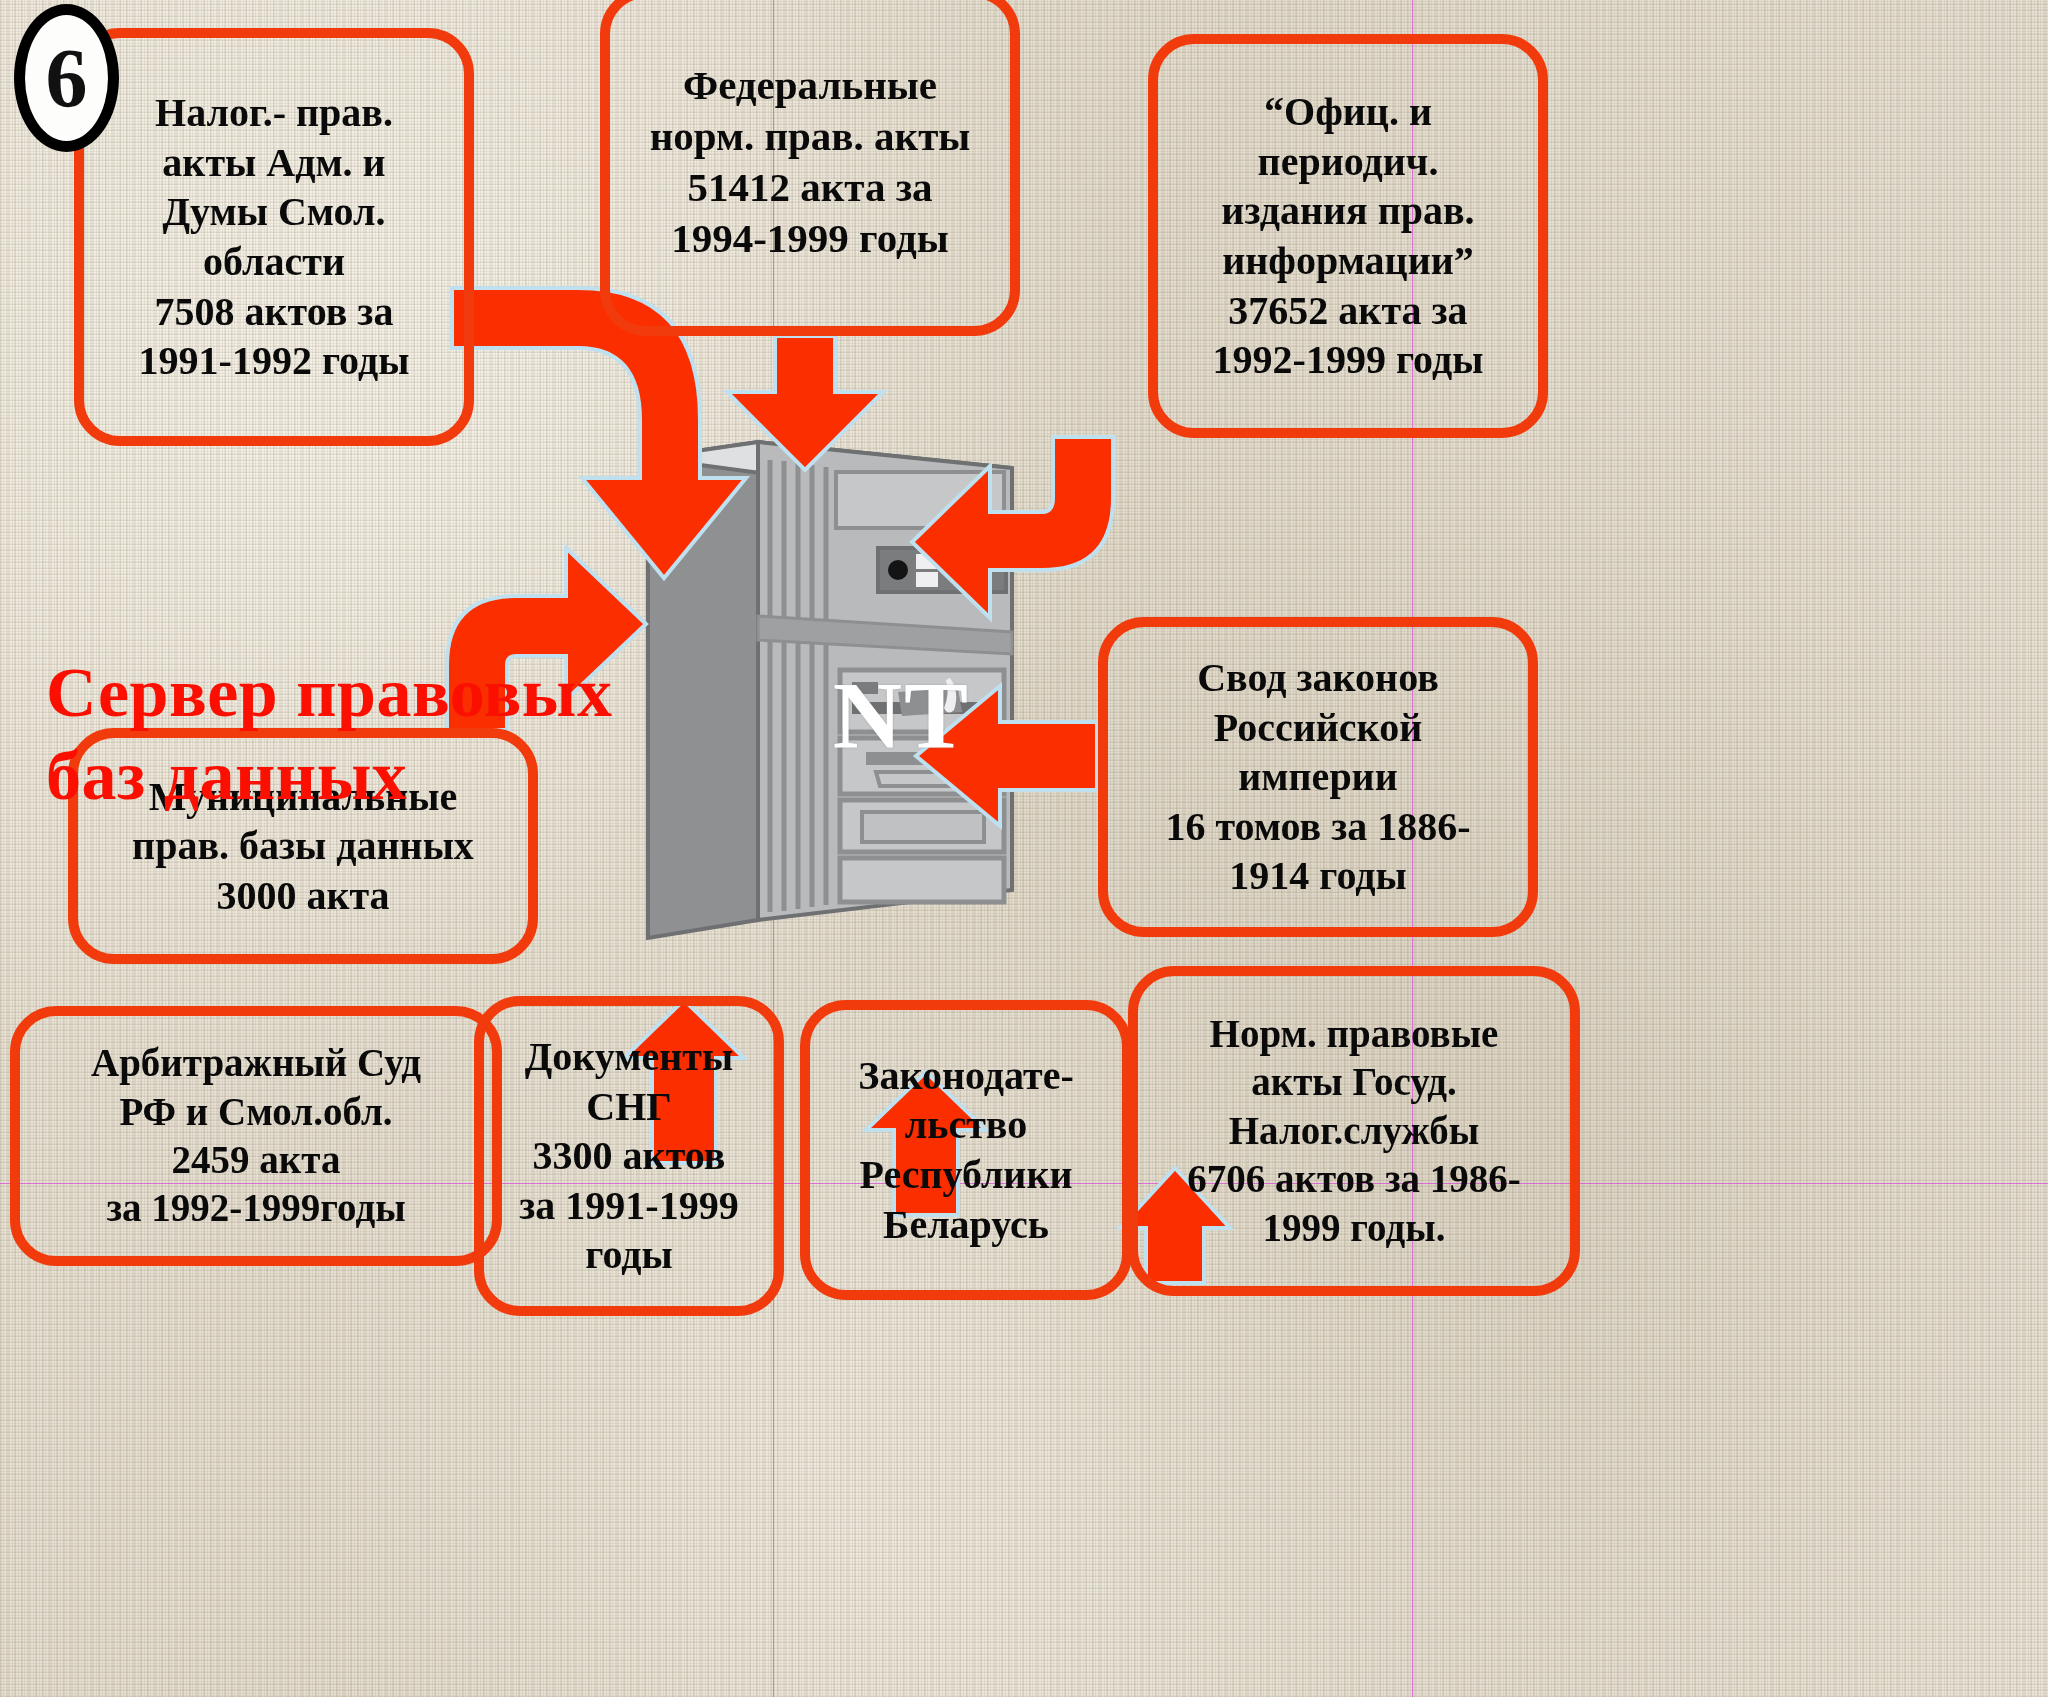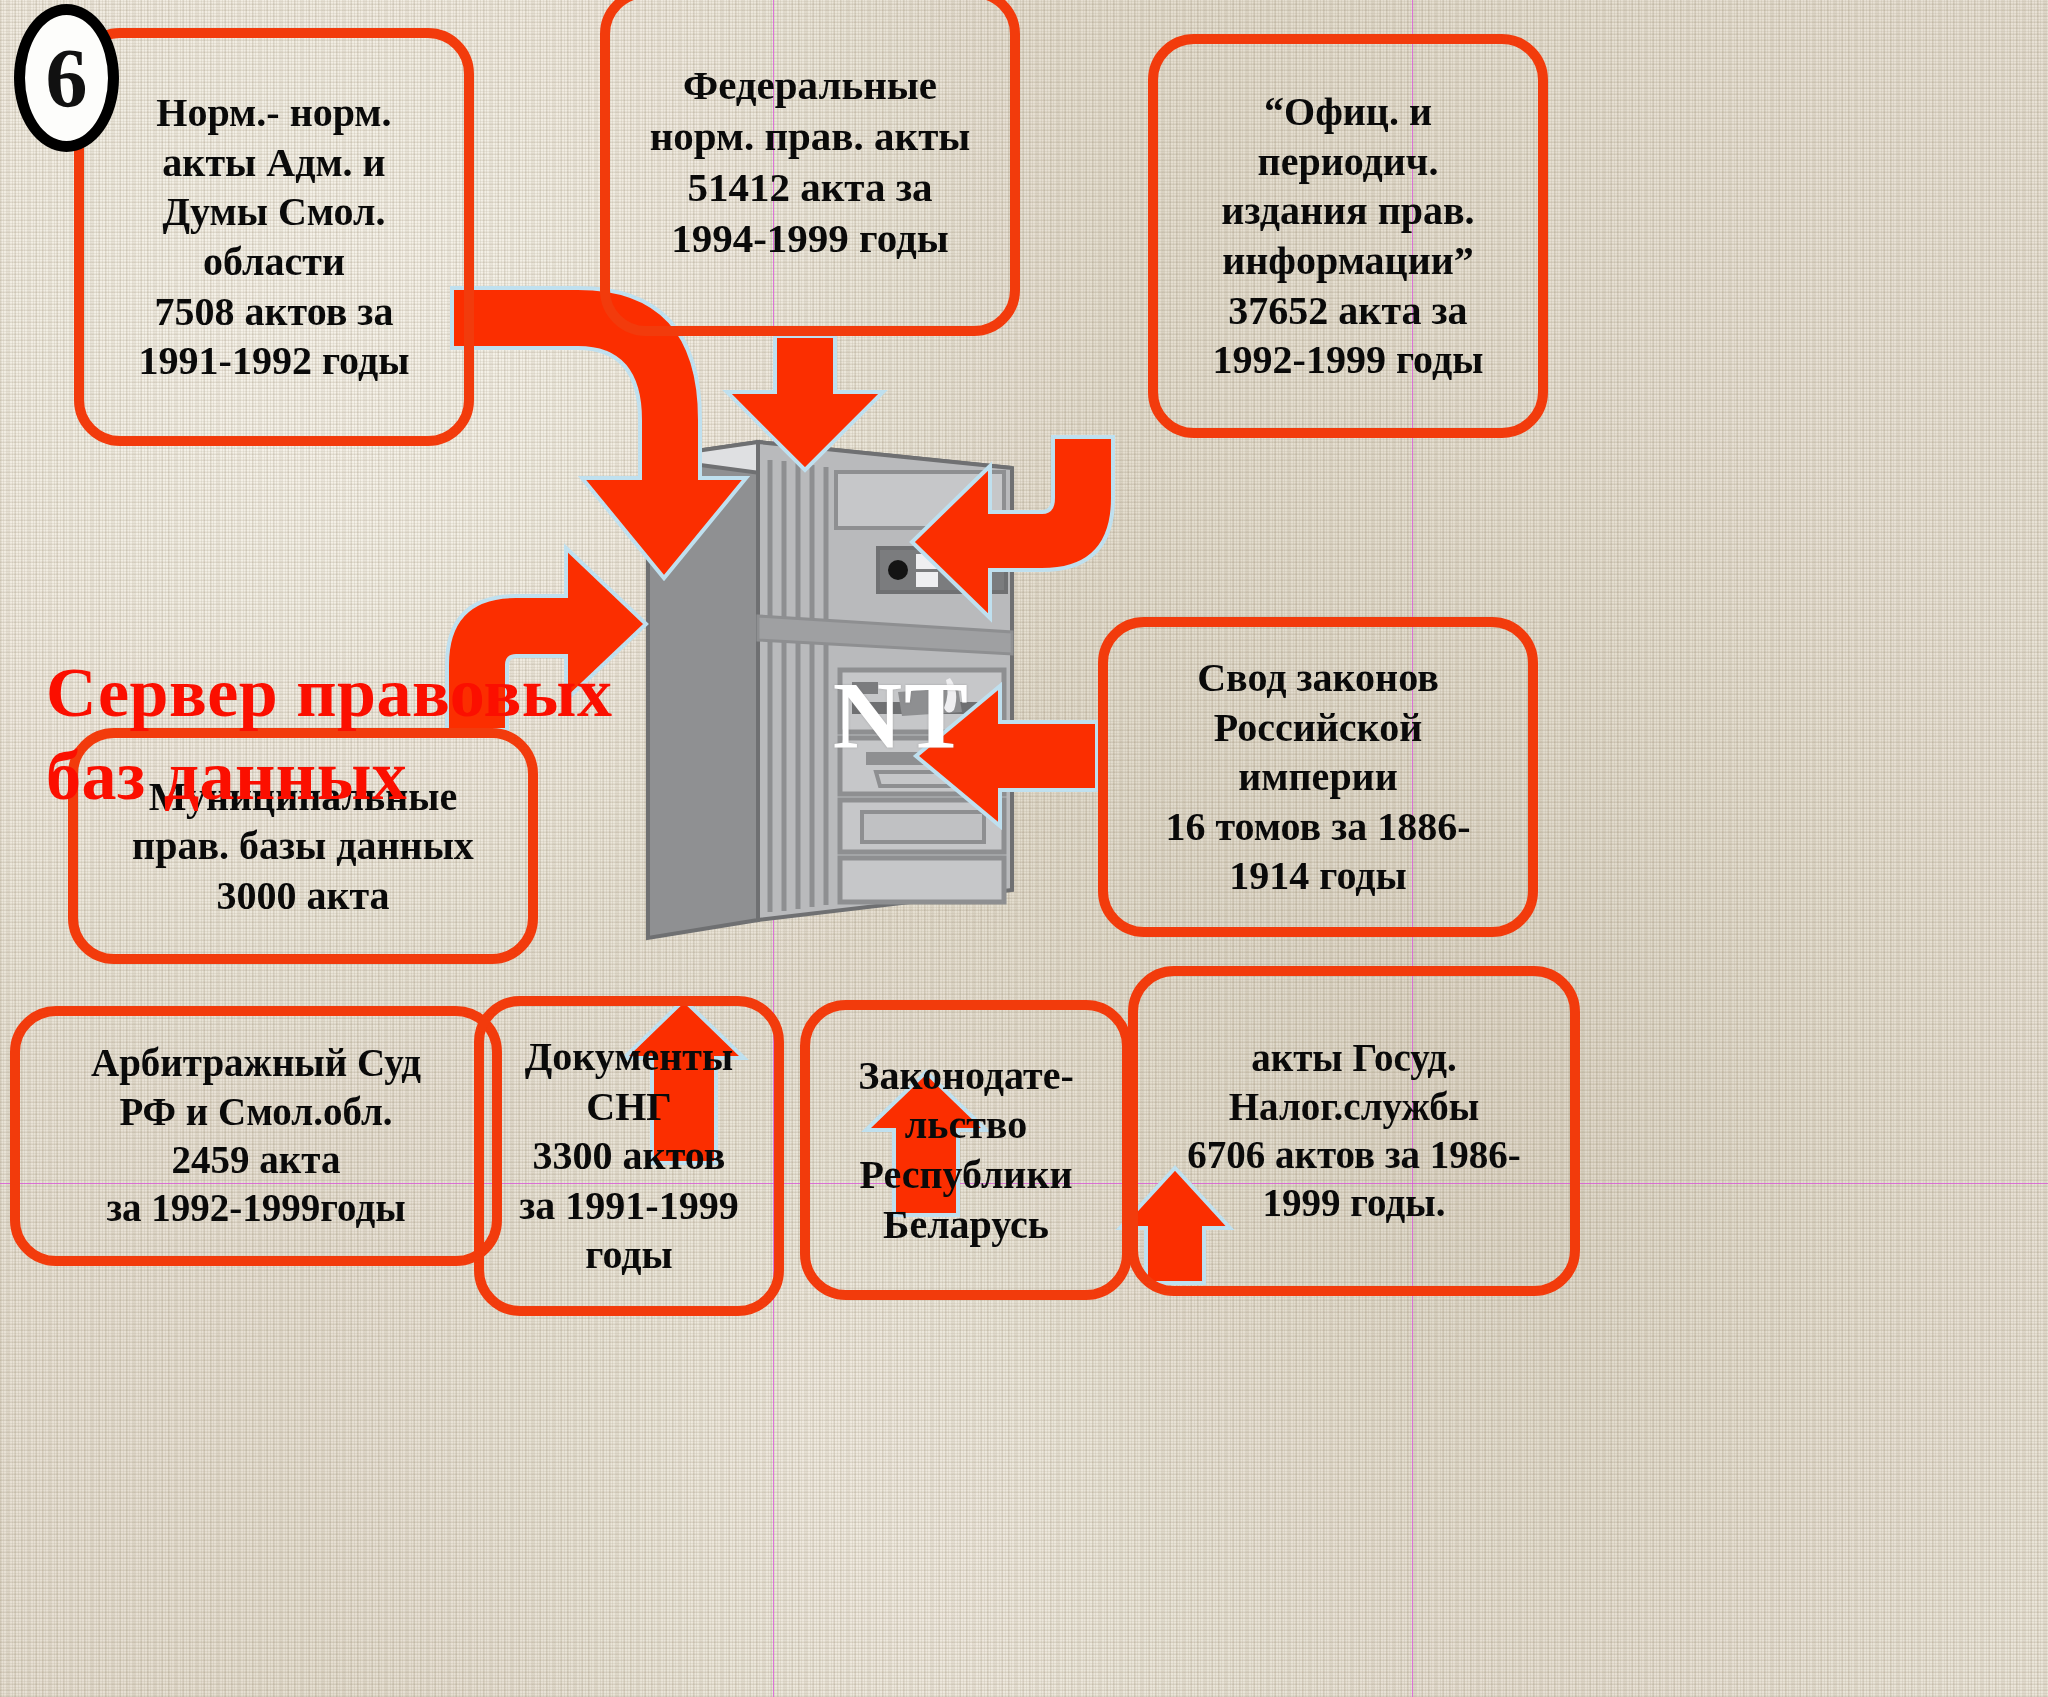--- a/index.html
+++ b/index.html
@@ -155,21 +155,21 @@
 <div id="nt-logo">NT</div>
 
 <div id="badge">6</div>
 
 <div id="server-title">
   <span class="ln">Сервер правовых</span>
   <span class="ln">баз данных</span>
 </div>
 
 <div class="box" style="left:74px;top:28px;width:400px;height:418px;font-size:40px;">
-  <span class="ln">Норм.- норм.</span>
+  <span class="ln">Налог.- прав.</span>
   <span class="ln">акты Адм. и</span>
   <span class="ln">Думы Смол.</span>
   <span class="ln">области</span>
   <span class="ln">7508 актов за</span>
   <span class="ln">1991-1992 годы</span>
 </div>
 
 <div class="box" style="left:600px;top:-12px;width:420px;height:348px;font-size:41px;">
   <span class="ln">Федеральные</span>
   <span class="ln">норм. прав. акты</span>
@@ -216,17 +216,18 @@
 </div>
 
 <div class="box" style="left:800px;top:1000px;width:332px;height:300px;font-size:40px;">
   <span class="ln">Законодате-</span>
   <span class="ln">льство</span>
   <span class="ln">Республики</span>
   <span class="ln">Беларусь</span>
 </div>
 
 <div class="box" style="left:1128px;top:966px;width:452px;height:330px;font-size:39px;">
+  <span class="ln">Норм. правовые</span>
   <span class="ln">акты Госуд.</span>
   <span class="ln">Налог.службы</span>
   <span class="ln">6706 актов за 1986-</span>
   <span class="ln">1999 годы.</span>
 </div>
 
 </body></html>

